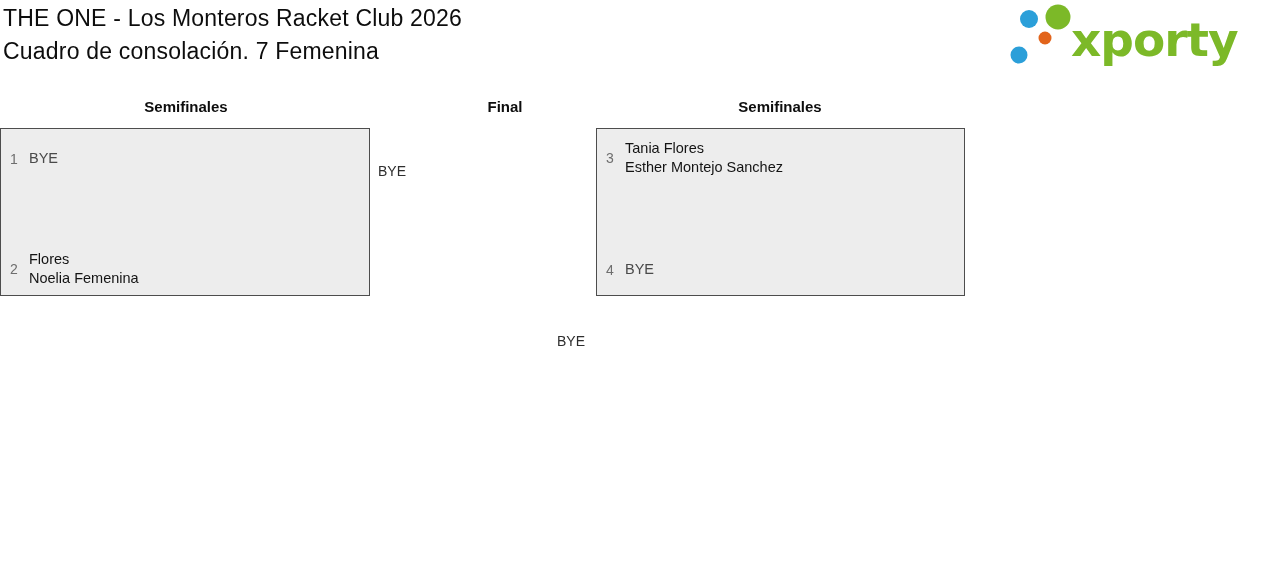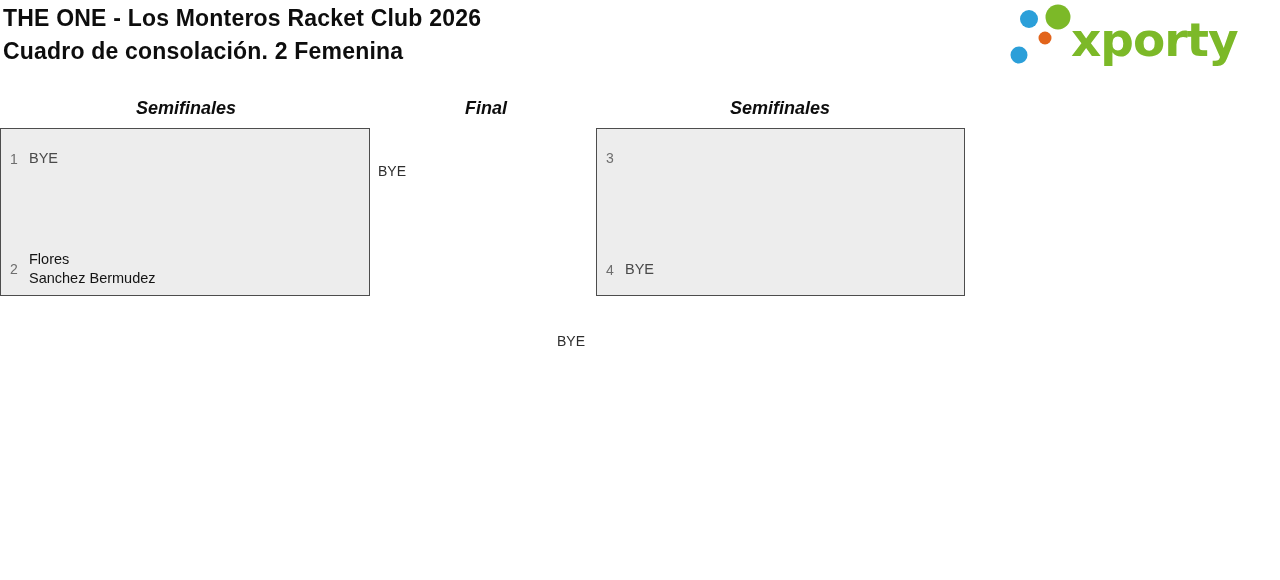--- a/index.html
+++ b/index.html
@@ -10,32 +10,31 @@
     background: #ffffff;
     font-family: "Liberation Sans", sans-serif;
     overflow: hidden;
   }
   .page-title {
     position: absolute;
     left: 3px;
     top: 2px;
     font-size: 23px;
     line-height: 33px;
-    font-weight: bold;
+    font-weight: normal;
     color: #0d0d0d;
     letter-spacing: 0.2px;
   }
   .round-label {
     position: absolute;
     top: 98px;
     transform: translateX(-50%);
-    font-size: 18px;
+    font-size: 15px;
     font-weight: bold;
     color: #0d0d0d;
-    font-style: italic;
   }
   .match-box {
     position: absolute;
     top: 128px;
     width: 370px;
     height: 168px;
     background: #ededed;
     border: 1px solid #4d4d4d;
     box-sizing: border-box;
   }
@@ -74,57 +73,61 @@
     width: 230px;
     height: 62px;
     cursor: pointer;
   }
 </style>
 </head>
 <body>
 
 <div class="page-title">
   <div>THE ONE - Los Monteros Racket Club 2026</div>
-  <div>Cuadro de consolación. 2 Femenina</div>
+  <div>Cuadro de consolación. 7 Femenina</div>
 </div>
 
 <div class="logo">
   <svg width="230" height="62" viewBox="0 0 230 62">
     <circle cx="21" cy="15" r="9" fill="#2b9fd9"></circle>
     <circle cx="50" cy="13" r="12.5" fill="#7cb928"></circle>
     <circle cx="37" cy="34" r="6.5" fill="#e2641b"></circle>
     <circle cx="11" cy="51" r="8.5" fill="#2b9fd9"></circle>
     <text x="63" y="52" font-size="47" font-weight="bold" letter-spacing="-1" font-family="DejaVu Sans, sans-serif" fill="#7cb928">xporty</text>
   </svg>
 </div>
 
 <div class="round-label" style="left:186px">Semifinales</div>
-<div class="round-label" style="left:486px">Final</div>
+<div class="round-label" style="left:505px">Final</div>
 <div class="round-label" style="left:780px">Semifinales</div>
 
 <div class="match-box" style="left:0px">
   <div class="entry top">
     <span class="seed">1</span>
     <div class="team bye-team">
       <div>BYE</div>
       <div></div>
     </div>
   </div>
   <div class="entry bottom">
     <span class="seed">2</span>
     <div class="team">
       <div>Flores</div>
-      <div>Sanchez Bermudez</div>
+      <div>Noelia Femenina</div>
     </div>
   </div>
 </div>
 
 <div class="match-box" style="left:596px; width:369px">
   <div class="entry top">
     <span class="seed">3</span>
+    <div class="team">
+      <div>Tania Flores</div>
+      <div>Esther Montejo Sanchez</div>
+    </div>
   </div>
   <div class="entry bottom">
     <span class="seed">4</span>
     <div class="team bye-team">
       <div>BYE</div>
       <div></div>
     </div>
   </div>
 </div>
 

